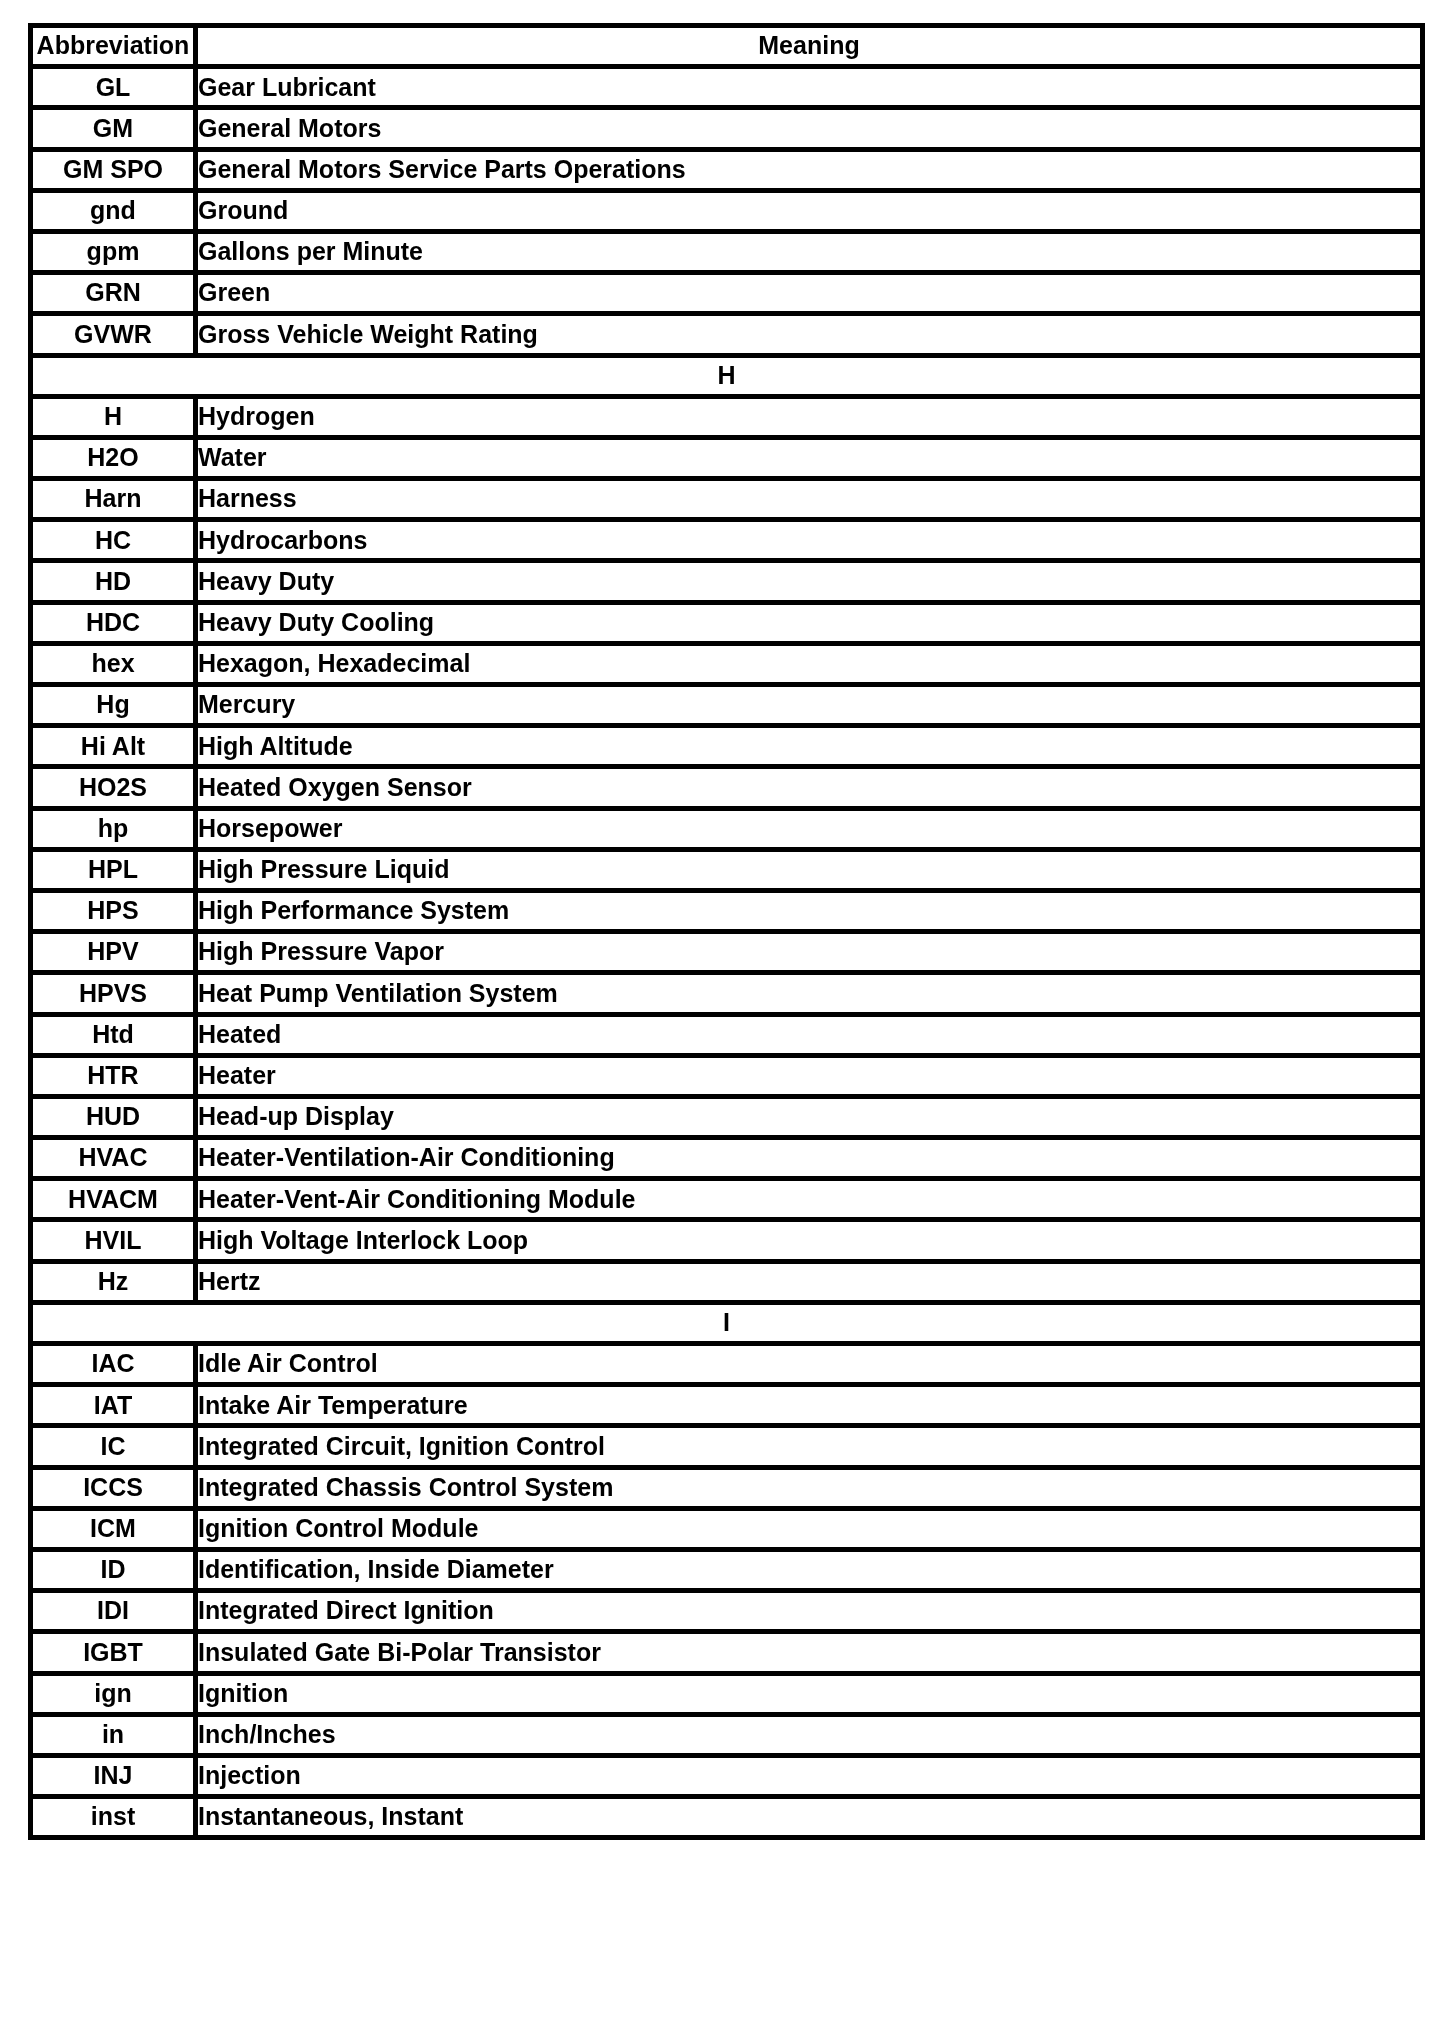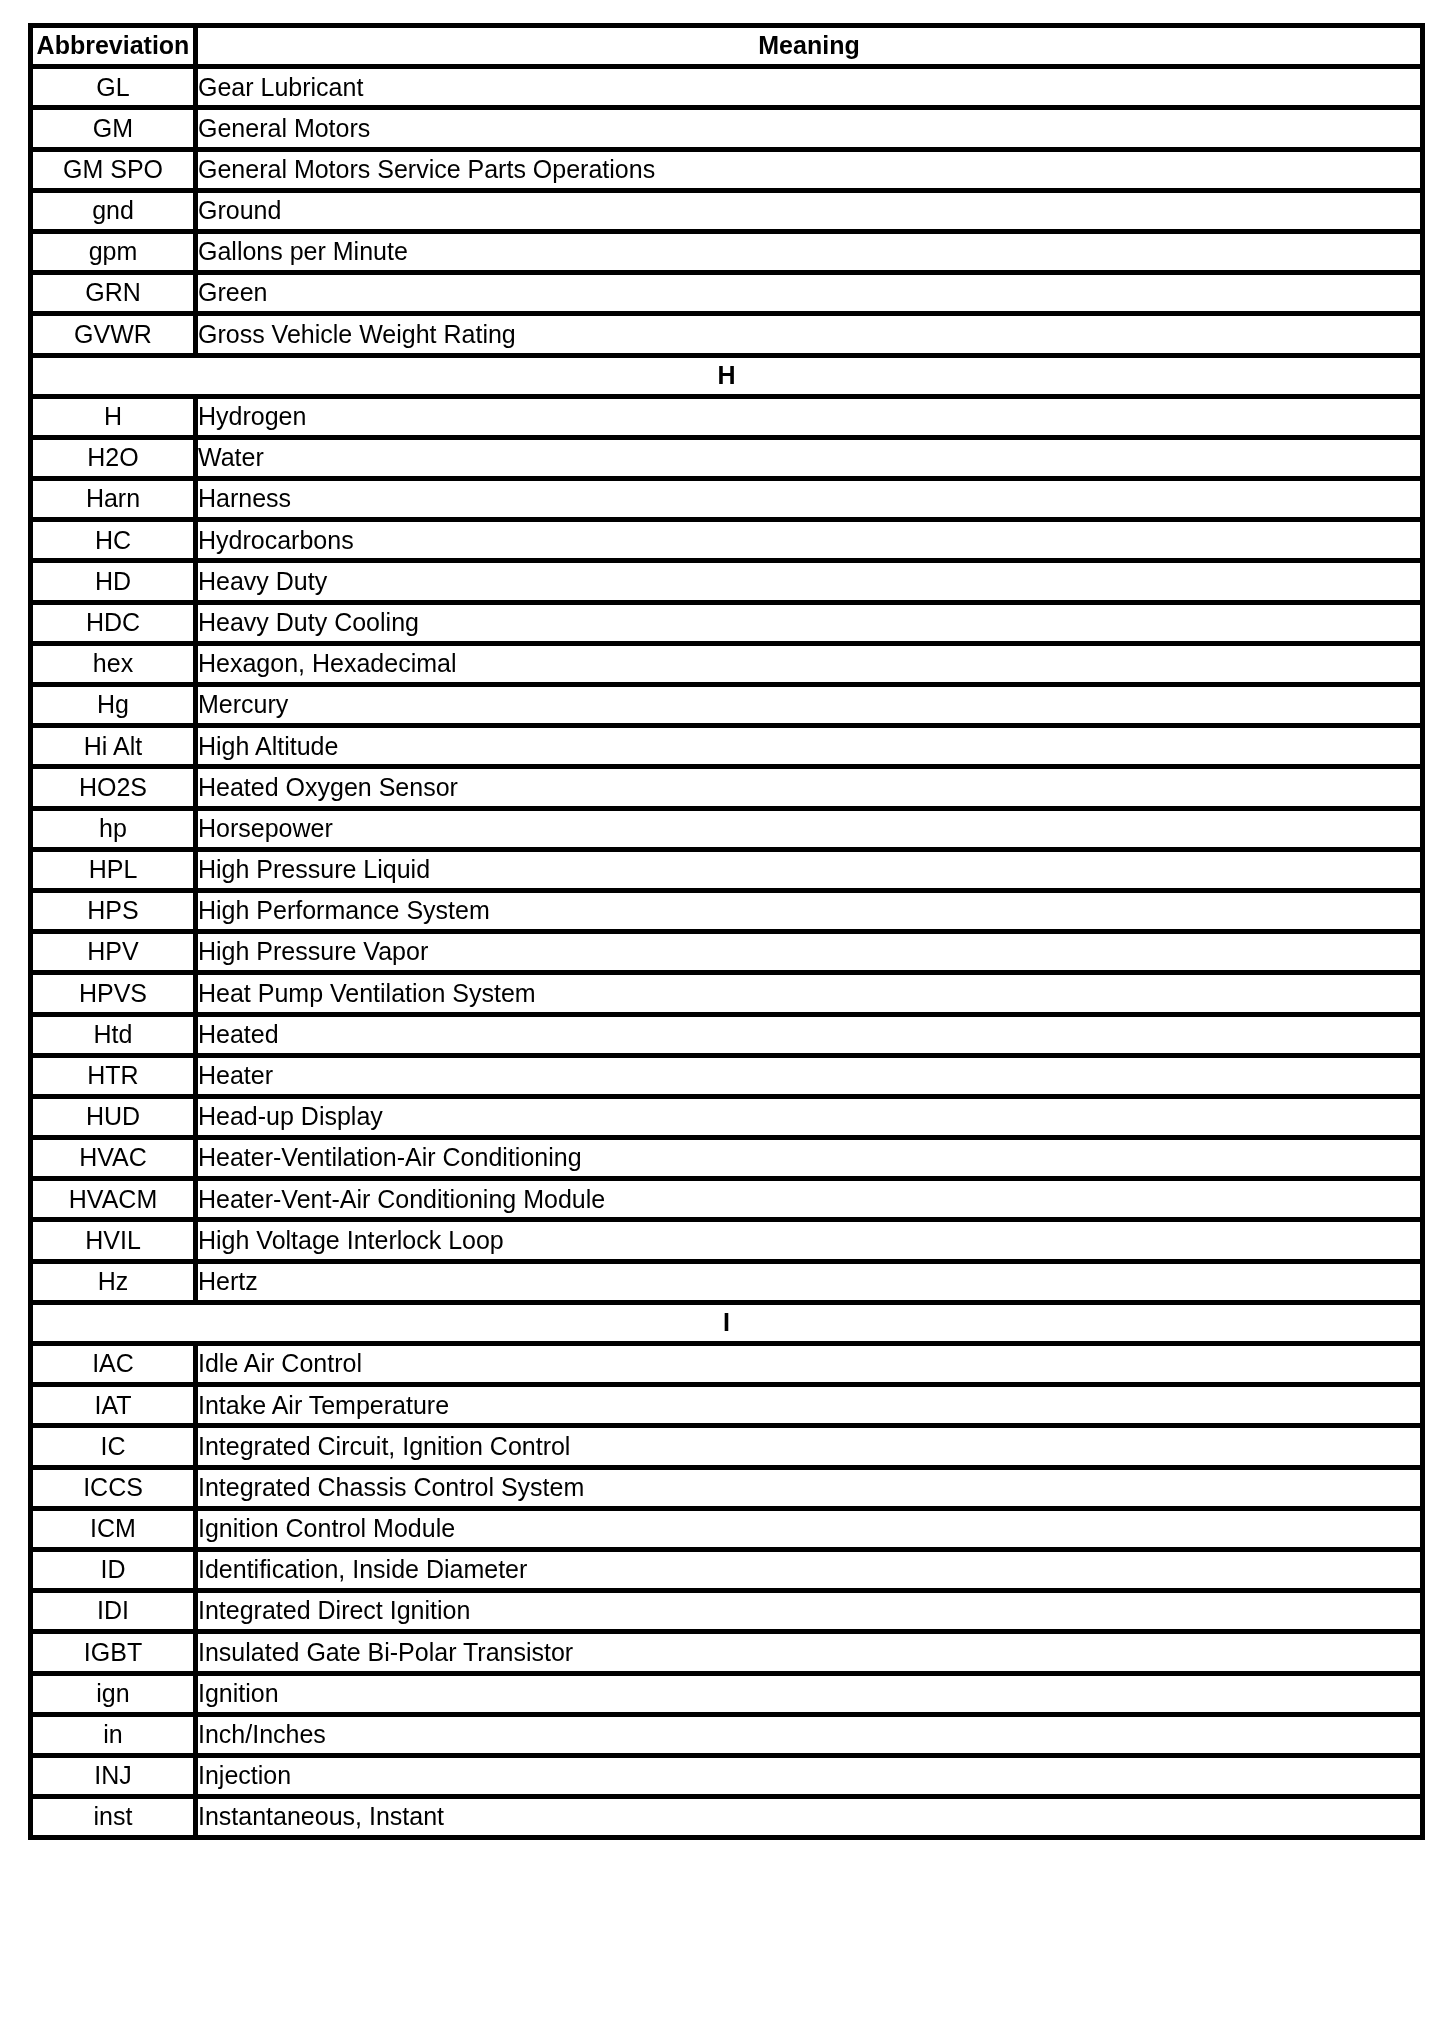--- a/index.html
+++ b/index.html
@@ -33,26 +33,26 @@
     vertical-align: middle;
     overflow: hidden;
     white-space: nowrap;
   }
   th.col-abbr, th.col-meaning {
     font-weight: bold;
     text-align: center;
   }
   td.abbr-cell {
     text-align: center;
-    font-weight: normal;
+    font-weight: bold;
   }
   td.meaning-cell {
     text-align: left;
     padding-left: 8px;
-    font-weight: normal;
+    font-weight: bold;
   }
   tr.section-row td {
     text-align: center;
     font-weight: bold;
   }
 </style>
 </head>
 <body>
 
 <div class="page">

